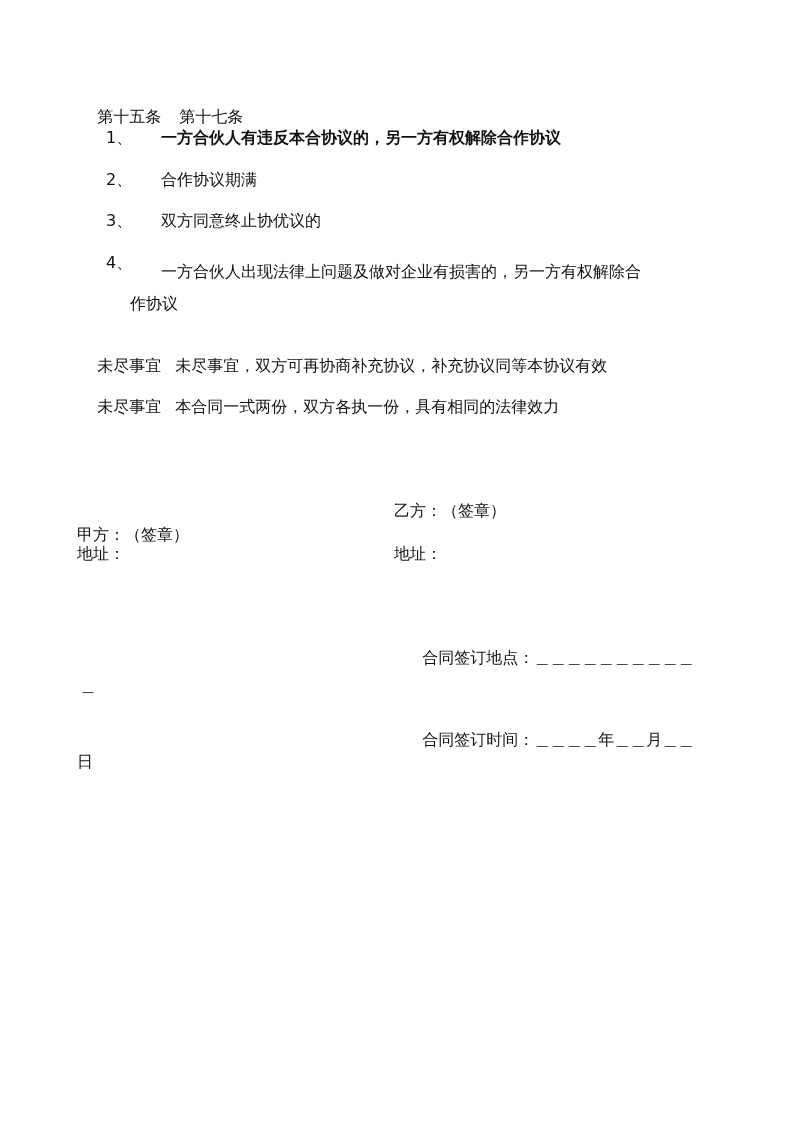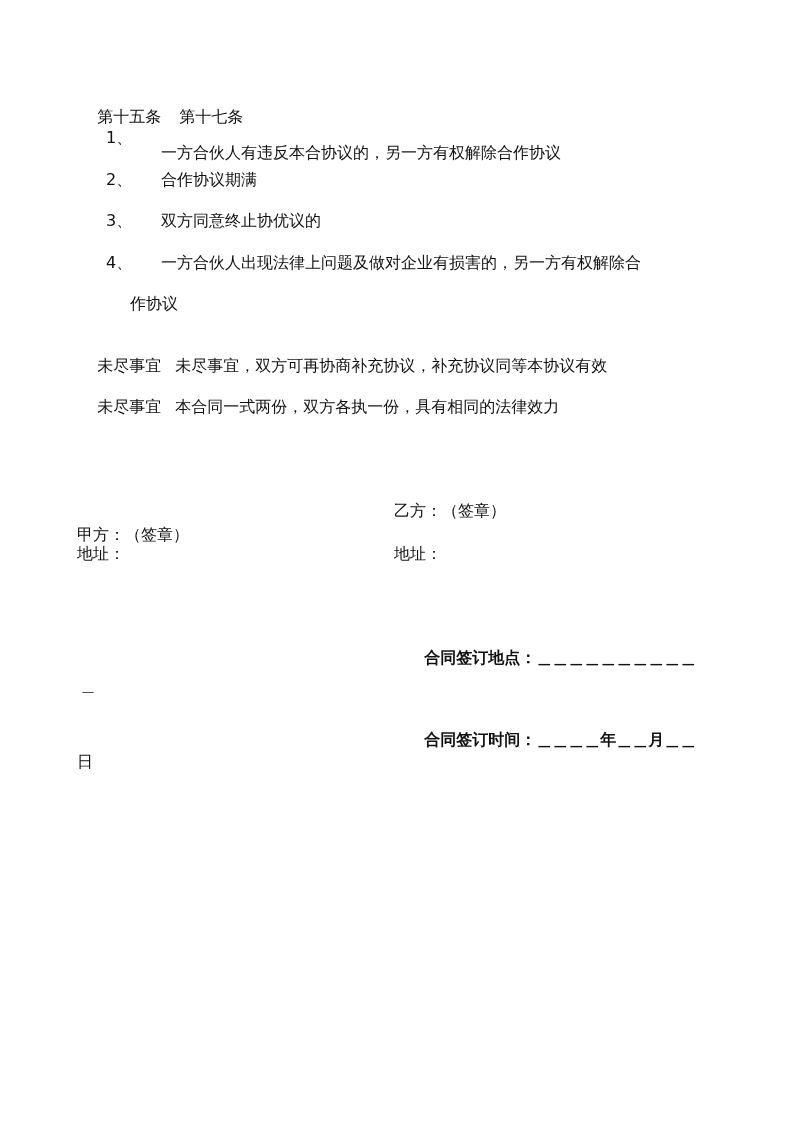--- a/index.html
+++ b/index.html
@@ -21,44 +21,44 @@
       white-space: pre;
       line-height: 20px;
       font-size: 16px;
     }
     .article-title { left: 77px; }
     .item-num { left: 106px; }
     .item-text { left: 161px; }
     .item-cont { left: 130px; }
     .sig-left { left: 77px; }
     .sig-right { left: 394px; }
-    .meta-right { left: 402px; font-weight: bold; }
+    .meta-right { left: 402px; }
     .wrap-left { left: 80px; }
     .gap { display: inline-block; width: 18px; }
   </style>
 </head>
 <body>
 
 <div>
 
   <div class="line article-title" style="top:87px;">
     <span>第十五条</span><span class="gap"></span><span>第十七条</span>
   </div>
 
   <div class="line item-num" style="top:128px;">1、</div>
-  <div class="line item-text" style="top:143px;">一方合伙人有违反本合协议的，另一方有权解除合作协议</div>
+  <div class="line item-text" style="top:128px;font-weight:bold;">一方合伙人有违反本合协议的，另一方有权解除合作协议</div>
 
   <div class="line item-num" style="top:170px;">2、</div>
   <div class="line item-text" style="top:170px;">合作协议期满</div>
 
   <div class="line item-num" style="top:211px;">3、</div>
   <div class="line item-text" style="top:211px;">双方同意终止协优议的</div>
 
   <div class="line item-num" style="top:253px;">4、</div>
-  <div class="line item-text" style="top:253px;">一方合伙人出现法律上问题及做对企业有损害的，另一方有权解除合</div>
+  <div class="line item-text" style="top:262px;">一方合伙人出现法律上问题及做对企业有损害的，另一方有权解除合</div>
   <div class="line item-cont" style="top:294px;">作协议</div>
 
   <div class="line article-title" style="top:336px;">
     <span>未尽事宜</span><span class="gap" style="width:14px;"></span><span>未尽事宜，双方可再协商补充协议，补充协议同等本协议有效</span>
   </div>
 
   <div class="line article-title" style="top:377px;">
     <span>未尽事宜</span><span class="gap" style="width:14px;"></span><span>本合同一式两份，双方各执一份，具有相同的法律效力</span>
   </div>
 

